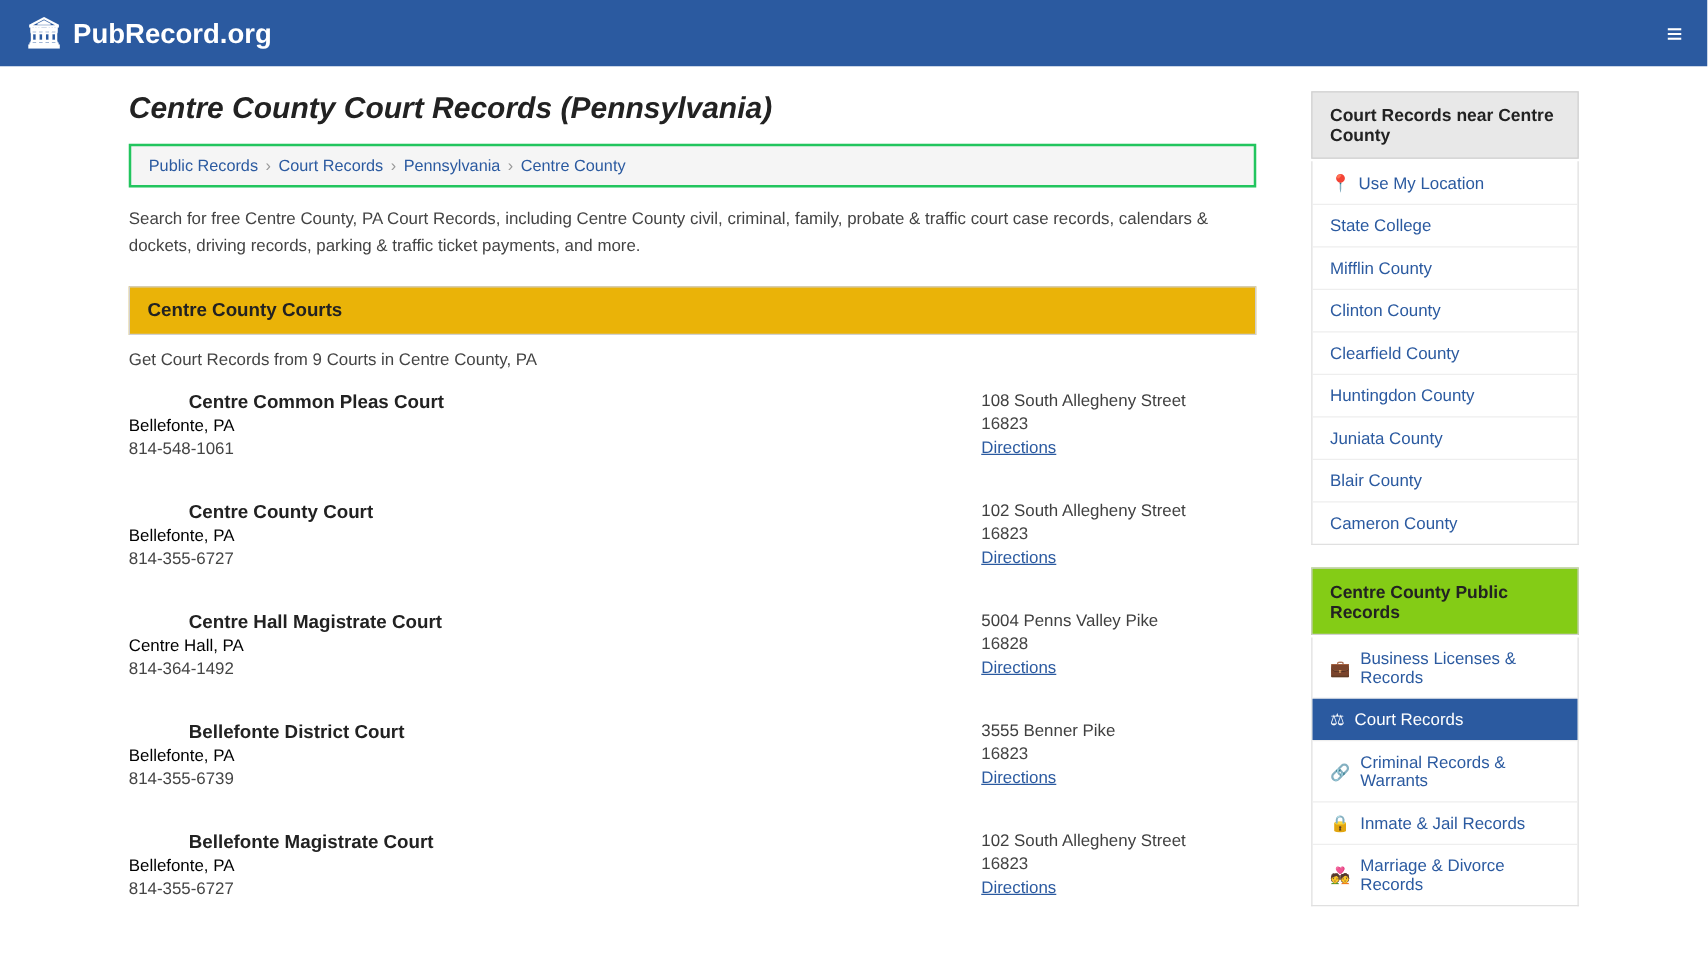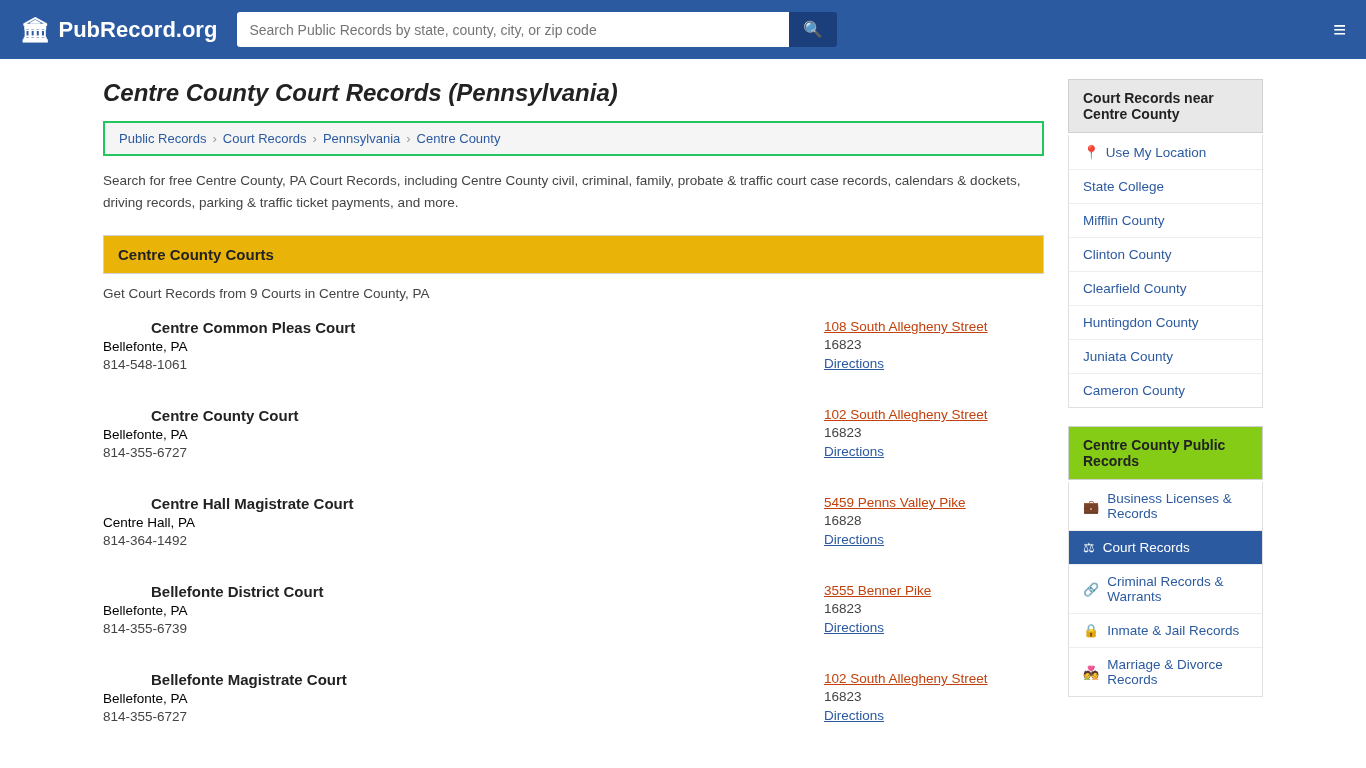--- a/index.html
+++ b/index.html
@@ -148,40 +148,40 @@
       font-size: 13.5px;
       color: #444;
       margin-bottom: 3px;
     }
     .court-right {
       text-align: left;
       min-width: 220px;
     }
     .court-address {
       font-size: 13.5px;
-      color: #c2410c;
+      color: #404040;
       margin-bottom: 3px;
-      text-decoration: underline;
     }
     .court-zip {
       font-size: 13.5px;
       color: #444;
       margin-bottom: 3px;
     }
     .directions-link {
       color: #2b5aa0;
       text-decoration: underline;
       font-size: 13.5px;
       cursor: pointer;
     }
 
     
     .sidebar {
-      width: 195px;
+      width: 214px;
       flex-shrink: 0;
+      margin-left: 20px;
     }
 
     .sidebar-section-header {
       background: #e8e8e8;
       border: 1px solid #d0d0d0;
       padding: 10px 14px;
       font-weight: bold;
       font-size: 14px;
       color: #222;
       margin-bottom: 2px;
@@ -245,24 +245,20 @@
   </style>
 </head>
 <body>
 
 <header>
   <div class="header">
     <a class="header-logo" href="#">
       <span class="logo-icon">🏛</span>
       <span>PubRecord.org</span>
     </a>
-    <div class="search-bar">
-      <input type="text" placeholder="Search Public Records by state, county, city, or zip code" style="">
-      <button>🔍</button>
-    </div>
     <button class="menu-btn">≡</button>
   </div>
 </header>
 
 <div class="main-container">
 
   <div class="content">
 
     <h1 class="page-title">Centre County Court Records (Pennsylvania)</h1>
 
@@ -306,21 +302,21 @@
       <a class="directions-link" href="#">Directions</a>
     </div>
   </div>
         <div class="court-entry">
     <div class="court-left">
       <div class="court-name">Centre Hall Magistrate Court</div>
       <div class="court-location">Centre Hall, PA</div>
       <div class="court-phone">814-364-1492</div>
     </div>
     <div class="court-right">
-      <div class="court-address">5459 Penns Valley Pike</div>
+      <div class="court-address">5004 Penns Valley Pike</div>
       <div class="court-zip">16828</div>
       <a class="directions-link" href="#">Directions</a>
     </div>
   </div>
         <div class="court-entry">
     <div class="court-left">
       <div class="court-name">Bellefonte District Court</div>
       <div class="court-location">Bellefonte, PA</div>
       <div class="court-phone">814-355-6739</div>
     </div>
@@ -382,20 +378,25 @@
             <span>Huntingdon County</span>
           </a>
         </li>
         <li>
           <a href="#">
             <span>Juniata County</span>
           </a>
         </li>
         <li>
           <a href="#">
+            <span>Blair County</span>
+          </a>
+        </li>
+        <li>
+          <a href="#">
             <span>Cameron County</span>
           </a>
         </li>
       </ul>
 
     <div class="sidebar-public-records-header">Centre County Public Records</div>
     <ul class="sidebar-public-list" id="public-records-list">
     <li>
           <a href="#">
     <span class="item-icon">💼</span>

